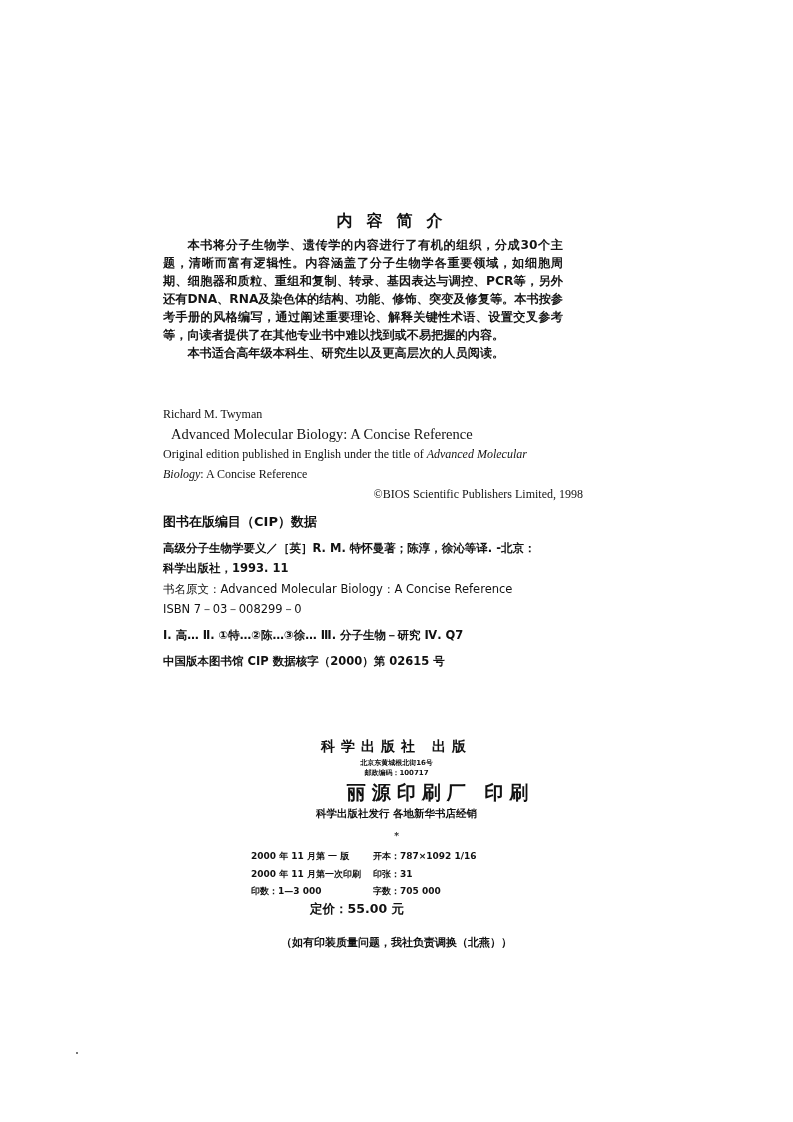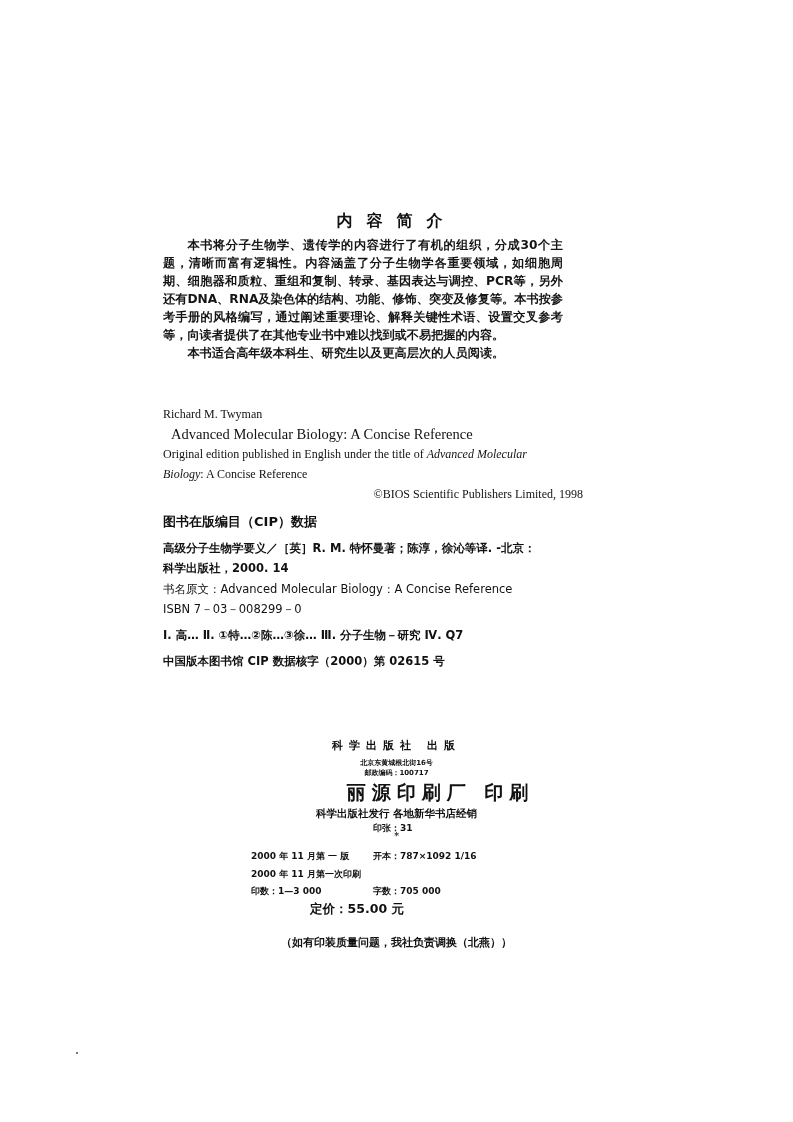--- a/index.html
+++ b/index.html
@@ -60,21 +60,21 @@
     font-size: 11.5px;
     font-family: "DejaVu Sans", sans-serif;
   }
   .cip-line.bold { font-weight: bold; }
 
   
   .colophon-center {
     left: 0; width: 793px; text-align: center;
   }
   .publisher {
-    top: 738px; font-size: 11px; font-weight: bold; letter-spacing: 6px;
+    top: 738px; font-size: 14px; font-weight: bold; letter-spacing: 6px;
     font-family: "DejaVu Serif", serif;
   }
   .addr {
     font-size: 7px; font-weight: bold;
     font-family: "DejaVu Sans", sans-serif;
   }
   .printer {
     top: 780px; font-size: 19px; font-weight: bold; letter-spacing: 6px;
     font-family: "DejaVu Serif", serif;
     padding-left: 44px;
@@ -117,36 +117,36 @@
 <div class="credits">
   <div class="c-author">Richard M.  Twyman</div>
   <div class="c-title">Advanced Molecular Biology: A Concise Reference</div>
   <div class="c-orig"><span>Original edition published in English under the title of </span><i>Advanced Molecular</i></div>
   <div class="c-orig"><i>Biology</i><span>:  A Concise Reference</span></div>
   <div class="c-copy">©BIOS Scientific Publishers Limited, 1998</div>
 </div>
 
 <div class="abs cip-header">图书在版编目（CIP）数据</div>
 <div class="abs cip-line bold" style="top:541px">高级分子生物学要义／［英］R. M. 特怀曼著；陈淳，徐沁等译. -北京：</div>
-<div class="abs cip-line bold" style="top:561px">科学出版社，2000. 14</div>
+<div class="abs cip-line bold" style="top:561px">科学出版社，1993. 11</div>
 <div class="abs cip-line" style="top:582px">书名原文：Advanced Molecular Biology：A Concise Reference</div>
 <div class="abs cip-line" style="top:602px">ISBN 7－03－008299－0</div>
 <div class="abs cip-line bold" style="top:628px">Ⅰ. 高… Ⅱ. ①特…②陈…③徐… Ⅲ. 分子生物－研究  Ⅳ. Q7</div>
 <div class="abs cip-line bold" style="top:654px">中国版本图书馆 CIP 数据核字（2000）第 02615 号</div>
 
 <div class="abs colophon-center publisher">科学出版社  出版</div>
 <div class="abs colophon-center addr" style="top:758px">北京东黄城根北街16号</div>
 <div class="abs colophon-center addr" style="top:768px">邮政编码：100717</div>
 <div class="abs colophon-center printer">丽源印刷厂  印刷</div>
 <div class="abs colophon-center distrib">科学出版社发行  各地新华书店经销</div>
 <div class="abs colophon-center star">*</div>
 
 <div class="abs spec" style="left:251px; top:850px">2000 年 11 月第  一  版</div>
 <div class="abs spec" style="left:373px; top:850px">开本：787×1092   1/16</div>
 <div class="abs spec" style="left:251px; top:868px">2000 年 11 月第一次印刷</div>
-<div class="abs spec" style="left:373px; top:822px">印张：31</div>
+<div class="abs spec" style="left:373px; top:868px">印张：31</div>
 <div class="abs spec" style="left:251px; top:885px">印数：1—3 000</div>
 <div class="abs spec" style="left:373px; top:885px">字数：705 000</div>
 
 <div class="abs price">定价：55.00 元</div>
 <div class="abs note">（如有印装质量问题，我社负责调换（北燕））</div>
 
 <div class="speck"></div>
 
 </body></html>

